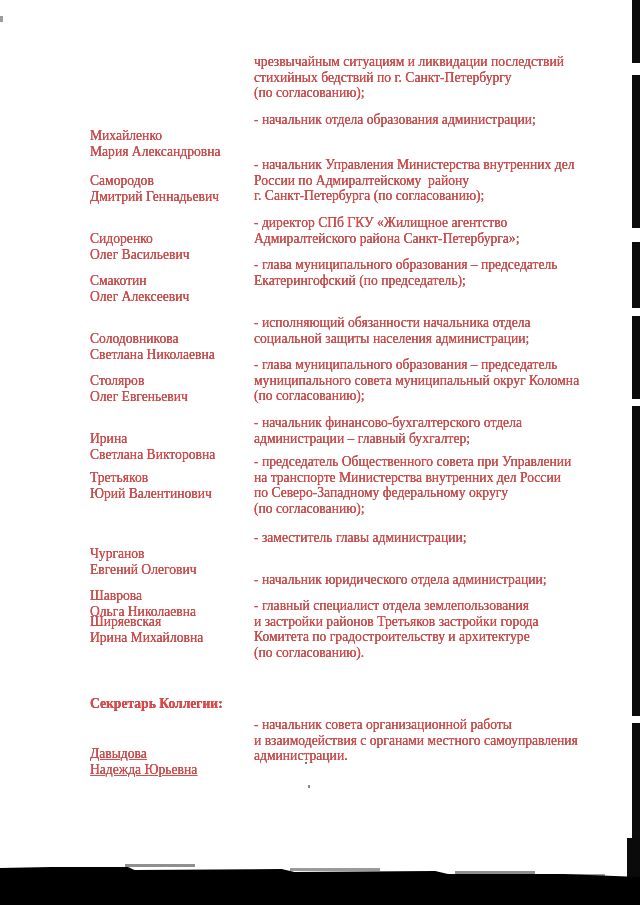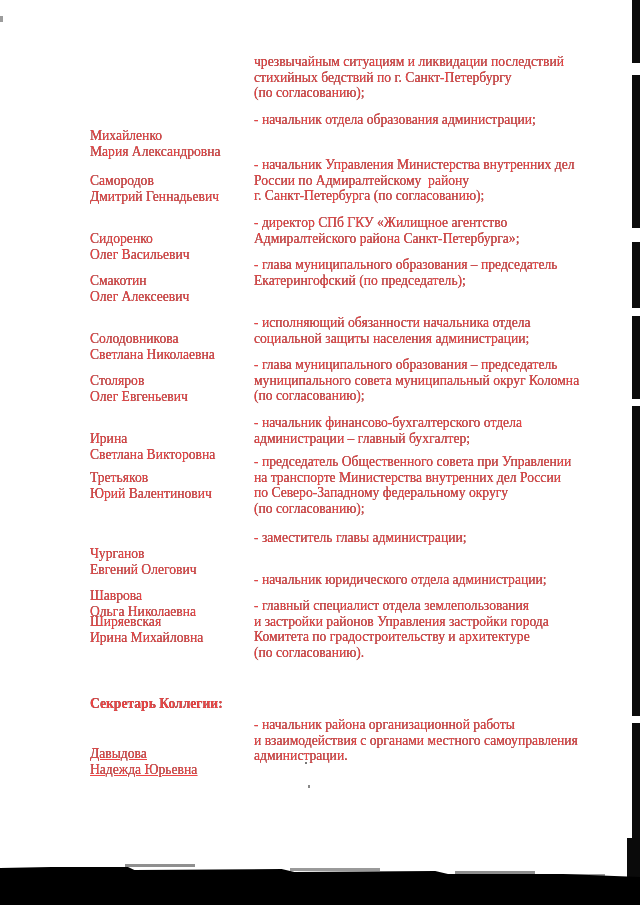--- a/index.html
+++ b/index.html
@@ -170,35 +170,35 @@
     </div>
   </div>
 
   <div class="entry" style="top:598px">
     <div class="name-cell">
       <div class="txt">Ширяевская</div>
       <div class="txt">Ирина Михайловна</div>
     </div>
     <div class="role-cell">
       <div class="txt">- главный специалист отдела землепользования</div>
-      <div class="txt">и застройки районов Управления застройки города</div>
+      <div class="txt">и застройки районов Третьяков застройки города</div>
       <div class="txt">Комитета по градостроительству и архитектуре</div>
       <div class="txt">(по согласованию).</div>
     </div>
   </div>
 
   <div class="section-title">Секретарь Коллегии:</div>
 
   <div class="entry" style="top:717px">
     <div class="name-cell offset-name">
       <div class="txt">Давыдова</div>
       <div class="txt">Надежда Юрьевна</div>
     </div>
     <div class="role-cell">
-      <div class="txt">- начальник района организационной работы</div>
+      <div class="txt">- начальник совета организационной работы</div>
       <div class="txt">и взаимодействия с органами местного самоуправления</div>
       <div class="txt">администрации.</div>
     </div>
   </div>
 
   <div class="corner-mark"></div>
   <div class="speck1"></div>
   <div class="speck2"></div>
   <div class="edge-strip"></div>
   <div class="strip-gap gap1"></div>

